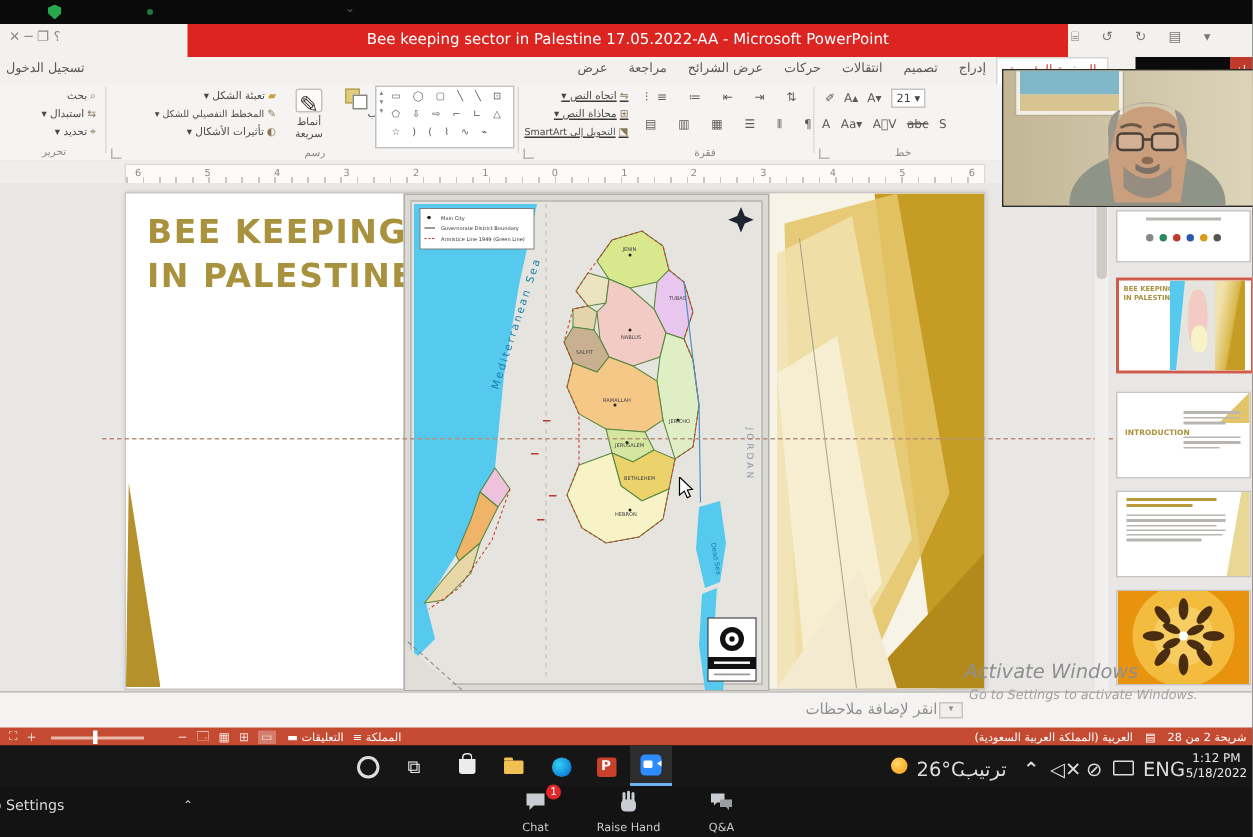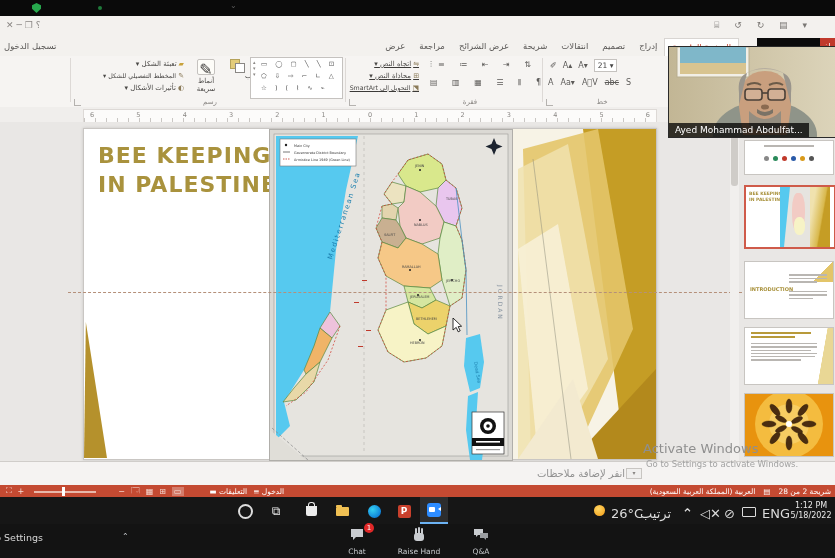--- a/index.html
+++ b/index.html
@@ -58,56 +58,63 @@
   .tray{color:#dcdcdc;font-size:13px;top:9px;}
   
   #zoom-bar{left:0;top:524px;width:835px;height:34px;background:#131313;}
   .zlabel{font-size:7.5px;color:#c7cacd;text-align:center;margin-top:1px;}
   .zitem{width:62px;text-align:center;}
   .badge{position:absolute;top:-4px;right:14px;width:10px;height:10px;border-radius:50%;background:#e02828;
          color:#fff;font-size:7px;line-height:10px;text-align:center;}
   
   #webcam{left:668px;top:46px;width:167px;height:90px;background:#cfc5a6;border:1px solid #2a2a2a;overflow:hidden;}
   #name-tag{left:0;bottom:0;background:rgba(0,0,0,.75);color:#fff;font-size:9px;padding:2px 6px;}
-  .wm{color:#8f8f8f;}
+  .wm{color:#8f8f8f;font-style:italic;}
 </style>
 </head>
 <body>
 
 <div class="abs" id="top-strip">
   <div class="abs shield"></div>
   <div class="abs" style="left:98px;top:6px;width:4px;height:4px;border-radius:50%;background:#1f7a3a;"></div>
   <div class="abs" style="left:230px;top:1px;color:#5a5a5a;font-size:8px;">⌄</div>
 </div>
 
 <div class="abs" id="titlebar">
   <div class="abs winctl" style="left:6px;">✕ ─ ❐ ؟</div>
+  <div class="abs" id="title-red">Bee keeping sector in Palestine 17.05.2022-AA  -  Microsoft PowerPoint</div>
   <div class="abs qat" style="left:714px;">⌸ ↺ ↻ ▤ ▾</div>
 </div>
 
 <div class="abs" id="tabs-row">
   <div class="abs" style="left:4px;top:3px;font-size:8.5px;color:#5a5856;">تسجيل الدخول</div>
   <div class="abs f" style="right:18px;top:0;">
     <div class="tab">عرض</div>
     <div class="tab">مراجعة</div>
     <div class="tab">عرض الشرائح</div>
-    <div class="tab">شريحة</div>
+    <div class="tab">حركات</div>
     <div class="tab">انتقالات</div>
     <div class="tab">تصميم</div>
     <div class="tab">إدراج</div>
     <div class="tab active">الصفحة الرئيسية</div>
   </div>
 </div>
 <div class="abs" id="file-tab">ملف</div>
 
 <div class="abs" id="ribbon">
   <div class="abs vdiv" style="left:70px;"></div>
   <div class="abs vdiv" style="left:345px;"></div>
   <div class="abs vdiv" style="left:542px;"></div>
 
+  <div class="abs rtl" style="left:6px;top:2px;width:60px;">
+    <div class="rrow nowrap"><span class="gi">⌕</span><span>بحث</span></div>
+    <div class="rrow nowrap"><span class="gi">⇆</span><span>استبدال</span> ▾</div>
+    <div class="rrow nowrap"><span class="gi">⌖</span><span>تحديد</span> ▾</div>
+    <div class="glabel" style="margin-top:3px;">تحرير</div>
+  </div>
 
   <div class="abs rtl" style="left:98px;top:2px;width:88px;">
     <div class="rrow nowrap"><span class="gi" style="color:#c8a23c">▰</span><span>تعبئة الشكل</span> ▾</div>
     <div class="rrow nowrap" style="font-size:6.3px"><span class="gi">✎</span><span>المخطط التفصيلي للشكل</span> ▾</div>
     <div class="rrow nowrap"><span class="gi">◐</span><span>تأثيرات الأشكال</span> ▾</div>
   </div>
   <div class="abs" style="left:188px;top:3px;width:36px;text-align:center;">
     <div style="width:16px;height:14px;margin:0 auto;background:#fdfcf8;border:1px solid #c5c2bf;border-radius:2px;">✎</div>
     <div style="font-size:6.8px;color:#4a4846;line-height:8px;margin-top:2px;">أنماط سريعة</div>
   </div>
@@ -380,22 +387,22 @@
   <div class="abs f" style="left:6px;top:1px;gap:6px;align-items:center;height:10px;">
     <span class="sbi">⛶</span>
     <span class="sbi">+</span>
     <span class="abs" style="left:28px;top:5px;width:62px;height:2px;background:#e8b8aa;"></span>
     <span class="abs" style="left:56px;top:1px;width:3px;height:9px;background:#fff;"></span>
     <span class="sbi" style="margin-left:88px;">−</span>
     <span class="sbi">🗔</span>
     <span class="sbi">▦</span>
     <span class="sbi">⊞</span>
     <span class="sbi" style="background:rgba(255,255,255,.28);padding:0 2px;">▭</span>
-    <span class="rtl" style="margin-left:20px;"><span>التعليقات</span> <span>▬</span></span>
-    <span class="rtl"><span>الدخول</span> <span>≡</span></span>
+    <span class="rtl" style="margin-left:2px;"><span>التعليقات</span> <span>▬</span></span>
+    <span class="rtl"><span>المملكة</span> <span>≡</span></span>
   </div>
   <div class="abs f rtl" style="right:4px;top:1px;gap:8px;align-items:center;height:10px;">
     <span>شريحة 2 من 28</span>
     <span>▤</span>
     <span>العربية (المملكة العربية السعودية)</span>
   </div>
 </div>
 
 <div class="abs" id="taskbar">
   <div class="abs tb-ico" style="left:232px;">
@@ -496,14 +503,13 @@
       <rect x="76" y="42" width="17" height="11" rx="3"></rect>
       <rect x="99" y="42" width="17" height="11" rx="3"></rect>
       <line x1="93" y1="46" x2="99" y2="46"></line>
     </g>
     <path d="M78,38 q8,-4 14,0" stroke="#6a5a48" stroke-width="2" fill="none"></path>
     <path d="M100,38 q8,-4 14,0" stroke="#6a5a48" stroke-width="2" fill="none"></path>
     <path d="M80,64 Q96,80 112,64 L112,78 Q96,92 80,78 Z" fill="#948d80"></path>
     <path d="M88,62 Q96,68 104,62 L104,66 Q96,72 88,66 Z" fill="#7a7266"></path>
     <ellipse cx="96" cy="60" rx="4" ry="2.5" fill="#8a6a50"></ellipse>
   </svg>
-  <div class="abs" id="name-tag">Ayed Mohammad Abdulfat...</div>
 </div>
 
 </body></html>

